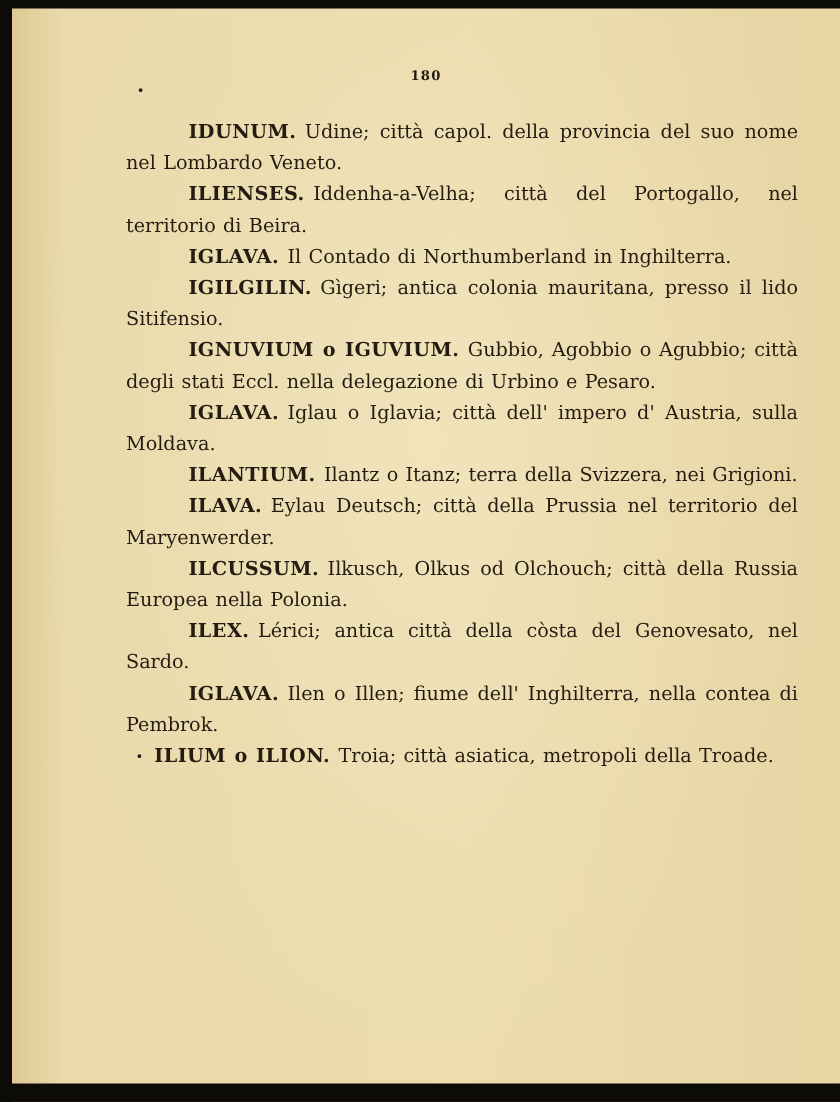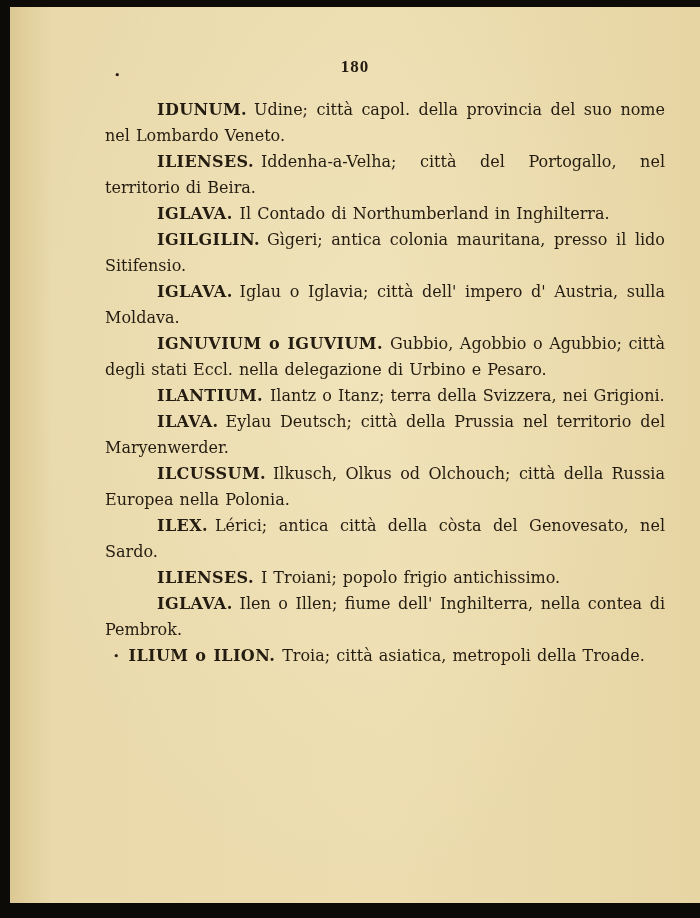--- a/index.html
+++ b/index.html
@@ -41,25 +41,24 @@
 
   .page-header {
     position: absolute;
     top: 50px;
     left: 0;
     width: 100%;
     height: 30px;
   }
   .page-number {
     text-align: center;
-    font-size: 17px;
+    font-size: 11px;
     font-weight: bold;
     letter-spacing: 1px;
     color: #241c11;
-    font-family: Liberation Serif, serif;
   }
   .ink-dot {
     position: absolute;
     left: 104px;
     top: 12px;
     font-size: 11px;
     color: #241c11;
   }
 
   .text-block {
@@ -101,27 +100,26 @@
     <div class="page-header">
       <span class="ink-dot">•</span>
       <div class="page-number">180</div>
     </div>
 
     <div class="text-block">
       <p class="entry"><span class="headword">IDUNUM.</span><span>Udine; città capol. della provincia del suo nome nel Lombardo Veneto.</span></p>
       <p class="entry"><span class="headword">ILIENSES.</span><span>Iddenha-a-Velha; città del Portogallo, nel territorio di Beira.</span></p>
       <p class="entry"><span class="headword">IGLAVA.</span><span>Il Contado di Northumberland in Inghilterra.</span></p>
       <p class="entry"><span class="headword">IGILGILIN.</span><span>Gìgeri; antica colonia mauritana, presso il lido Sitifensio.</span></p>
+      <p class="entry"><span class="headword">IGNUVIUM o IGUVIUM.</span><span>Gubbio, Agobbio o Agubbio; città degli stati Eccl. nella delegazione di Urbino e Pesaro.</span></p>
       <p class="entry"><span class="headword">IGLAVA.</span><span>Iglau o Iglavia; città dell' impero d' Austria, sulla Moldava.</span></p>
-      <p class="entry"><span class="headword">IGNUVIUM o IGUVIUM.</span><span>Gubbio, Agobbio o Agubbio; città degli stati Eccl. nella delegazione di Urbino e Pesaro.</span></p>
       <p class="entry"><span class="headword">ILANTIUM.</span><span>Ilantz o Itanz; terra della Svizzera, nei Grigioni.</span></p>
       <p class="entry"><span class="headword">ILAVA.</span><span>Eylau Deutsch; città della Prussia nel territorio del Maryenwerder.</span></p>
       <p class="entry"><span class="headword">ILCUSSUM.</span><span>Ilkusch, Olkus od Olchouch; città della Russia Europea nella Polonia.</span></p>
       <p class="entry"><span class="headword">ILEX.</span><span>Lérici; antica città della còsta del Genovesato, nel Sardo.</span></p>
-      <p class="entry"><span class="headword">ILIENSES.</span><span>I Troiani; popolo frigio antichissimo.</span></p>
       <p class="entry"><span class="headword">IGLAVA.</span><span>Ilen o Illen; fiume dell' Inghilterra, nella contea di Pembrok.</span></p>
       <p class="entry has-marker"><span class="marker">•</span><span class="headword">ILIUM o ILION.</span><span>Troia; città asiatica, metropoli della Troade.</span></p>
     </div>
 
   </div>
 
   <div class="edge top"></div>
   <div class="edge left"></div>
   <div class="edge bottom"></div>
 </div>

